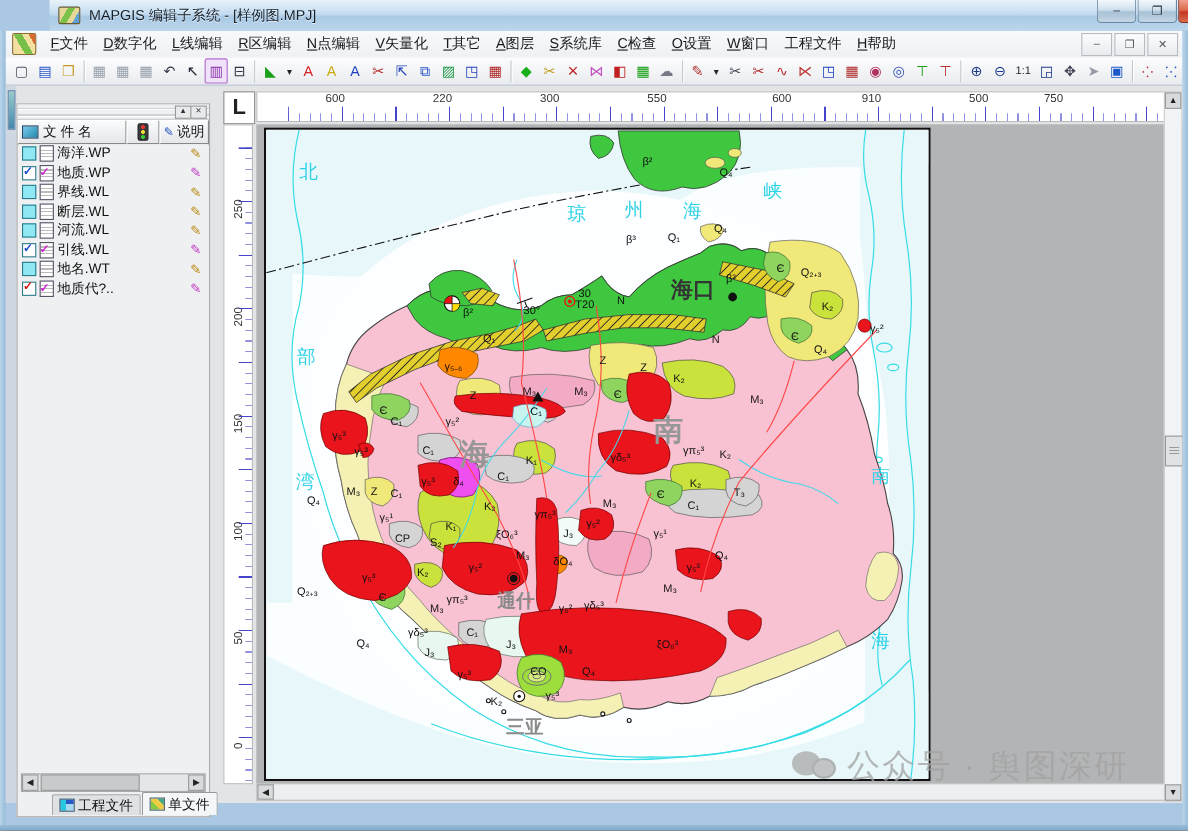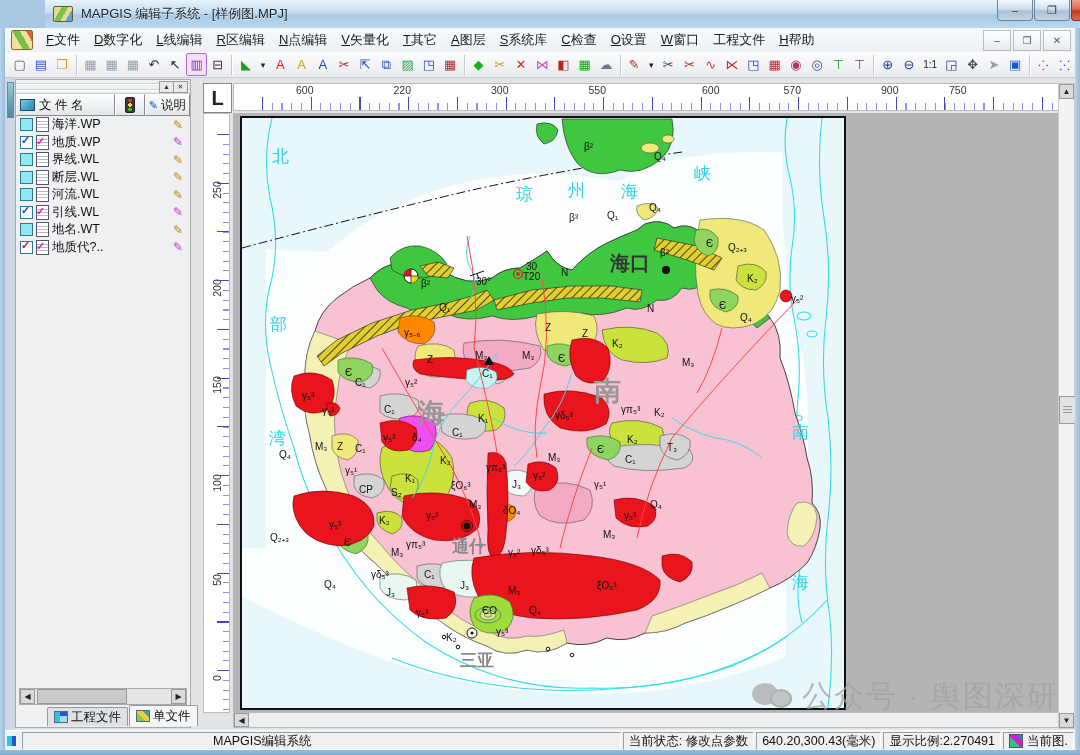--- a/index.html
+++ b/index.html
@@ -36,21 +36,21 @@
     font-size:13px;border:1px solid transparent;border-radius:2px;}
   .tbtn.sel{border:1px solid #b06ad0;background:#f0e2f8;}
   .tbtn.small{width:12px;font-size:9px;color:#333;}
   .tsep{width:1px;height:20px;background:#c4c8cc;margin:0 3px;box-shadow:1px 0 0 #fff;}
   
   #workarea{position:absolute;left:5px;top:78px;width:1070px;height:652px;background:#e2e4e6;}
   #leftstrip{position:absolute;left:0;top:0;width:10px;height:652px;background:#cfd8e2;}
   #leftstrip .grip{position:absolute;left:2px;top:4px;width:5px;height:34px;
     background:linear-gradient(#9cc,#48a);border:1px solid #68a;}
   
-  #panel{position:absolute;left:10px;top:1px;width:176px;height:649px;background:#eef0f2;
+  #panel{position:absolute;left:10px;top:16px;width:176px;height:649px;background:#eef0f2;
     border:1px solid #aaa;box-sizing:border-box;}
   #panel-grip{height:13px;border-bottom:1px solid #ccc;position:relative;
     background:repeating-linear-gradient(#eef0f2 0 3px,#cdd2d6 3px 4px,#fff 4px 5px,#eef0f2 5px 6px);}
   .pg-btn{position:absolute;top:1px;width:13px;height:10px;border:1px solid #999;background:#e8eaec;
     font-size:7px;line-height:9px;text-align:center;color:#333;}
   #pg-up{right:16px;} #pg-close{right:2px;}
   #panel-header{display:flex;height:22px;border-bottom:1px solid #bbb;align-items:stretch;overflow:hidden;}
   .ph-cell{border:1px solid;border-color:#fff #888 #888 #fff;background:linear-gradient(#fafbfc,#e4e7ea);
     display:flex;align-items:center;padding:0 3px;font-size:12.5px;white-space:nowrap;}
   .ph-file{width:98px;} .ph-state{width:24px;justify-content:center;} .ph-desc{flex:1;}
@@ -114,21 +114,21 @@
   .sfield.app{flex:1;padding-left:190px;}
   .sicon{width:12px;height:12px;margin-right:4px;flex:none;
     background:linear-gradient(45deg,#2c8 0 45%,#c2c 45% 75%,#28c 75%);border:1px solid #555;}
   .grip-icon{width:12px;height:10px;align-self:center;margin:0 2px;
     background:linear-gradient(90deg,#28c8e0 0 5px,#2858c8 5px 9px,transparent 9px);}
   
   .wborder{position:absolute;background:linear-gradient(90deg,#b9d4ea,#98bcd9);}
   #bleft{left:0;top:28px;width:5px;height:727px;} #bright{right:0;top:28px;width:5px;height:727px;}
   #bbottom{left:0;top:750px;width:1080px;height:5px;background:linear-gradient(#98bcd9,#7ea8c8);}
   
-  #watermark{position:absolute;left:752px;top:676px;display:flex;align-items:center;opacity:.75;pointer-events:none;}
+  #watermark{position:absolute;left:720px;top:676px;display:flex;align-items:center;opacity:.75;pointer-events:none;}
   #wm-icon{width:40px;height:32px;position:relative;margin-right:10px;}
   #wm-icon i{position:absolute;border-radius:50%;background:#a8a8a8;}
   #wm-icon .b1{left:0;top:2px;width:26px;height:22px;}
   #wm-icon .b2{left:18px;top:8px;width:22px;height:19px;background:#b4b4b4;border:2px solid #989898;box-sizing:border-box;}
   #wm-text{font-size:30px;color:#a2a2a2;letter-spacing:2px;}
   
   .lab-geo{font:10px "Liberation Sans",sans-serif;fill:#111;}
   .lab-sea{font:17px "Liberation Sans",sans-serif;fill:#2fd2e6;}
   .lab-city{font:bold 17px "Liberation Sans",sans-serif;fill:#8a8a8a;}
   .lab-city-big{font:bold 20px "Liberation Sans",sans-serif;fill:#333;}
@@ -340,22 +340,22 @@
 
     <div id="maparea">
       <div id="corner-btn">L</div>
       <div id="hruler">
         <div class="nums" id="hruler-nums">
             <span style="left: 62px;">600</span>
             <span style="left: 159.5px;">220</span>
             <span style="left: 257px;">300</span>
             <span style="left: 354.5px;">550</span>
             <span style="left: 468px;">600</span>
-            <span style="left: 549.5px;">570</span>
-            <span style="left: 647px;">900</span>
+            <span style="left: 549.5px;">910</span>
+            <span style="left: 647px;">500</span>
             <span style="left: 715px;">750</span>
           </div>
           <div class="ticks"></div>
       </div>
       <div id="vruler">
         <div class="nums" id="vruler-nums">
             <span style="top: 70px;">250</span>
             <span style="top: 167.5px;">200</span>
             <span style="top: 265px;">150</span>
             <span style="top: 362.5px;">100</span>
@@ -632,31 +632,20 @@
 
       </div>
       <div id="map-vscroll">
         <div class="sc-arrow">▲</div>
         <div id="vthumb"></div>
         <div class="sc-arrow" id="vdown">▼</div>
       </div>
     </div>
   </div>
 
-  <div id="statusbar">
-    <div class="grip-icon"></div>
-    <div class="sfield app">MAPGIS编辑系统</div>
-    <div class="sfield">当前状态: 修改点参数</div>
-    <div class="sfield">640.20,300.43(毫米)</div>
-    <div class="sfield">显示比例:2.270491</div>
-    <div class="sfield">
-      <span class="sicon"></span>
-      <span>当前图.</span>
-    </div>
-  </div>
 
   <div class="wborder" id="bleft"></div>
   <div class="wborder" id="bright"></div>
   <div class="wborder" id="bbottom"></div>
 
   <div id="watermark">
     <div id="wm-icon">
         <i class="b1"></i>
         <i class="b2"></i>
       </div>

